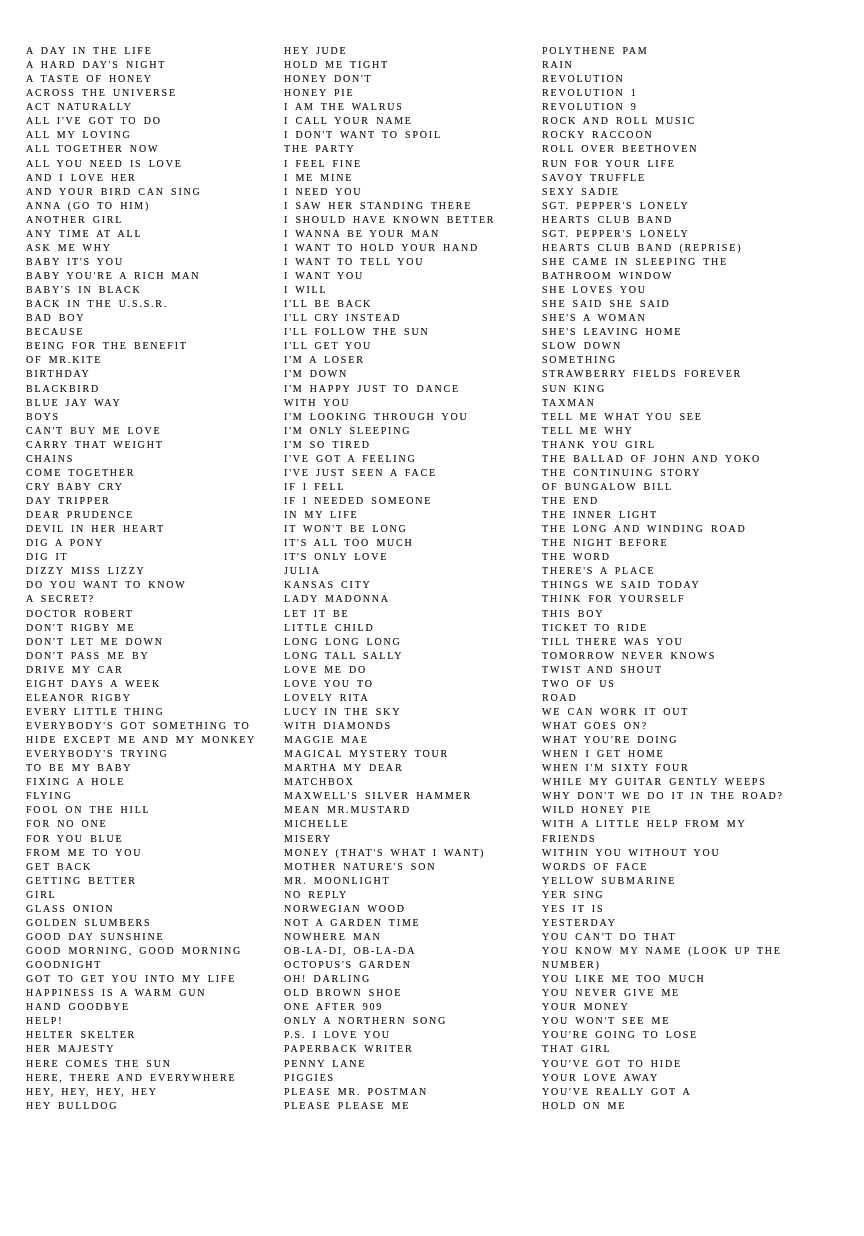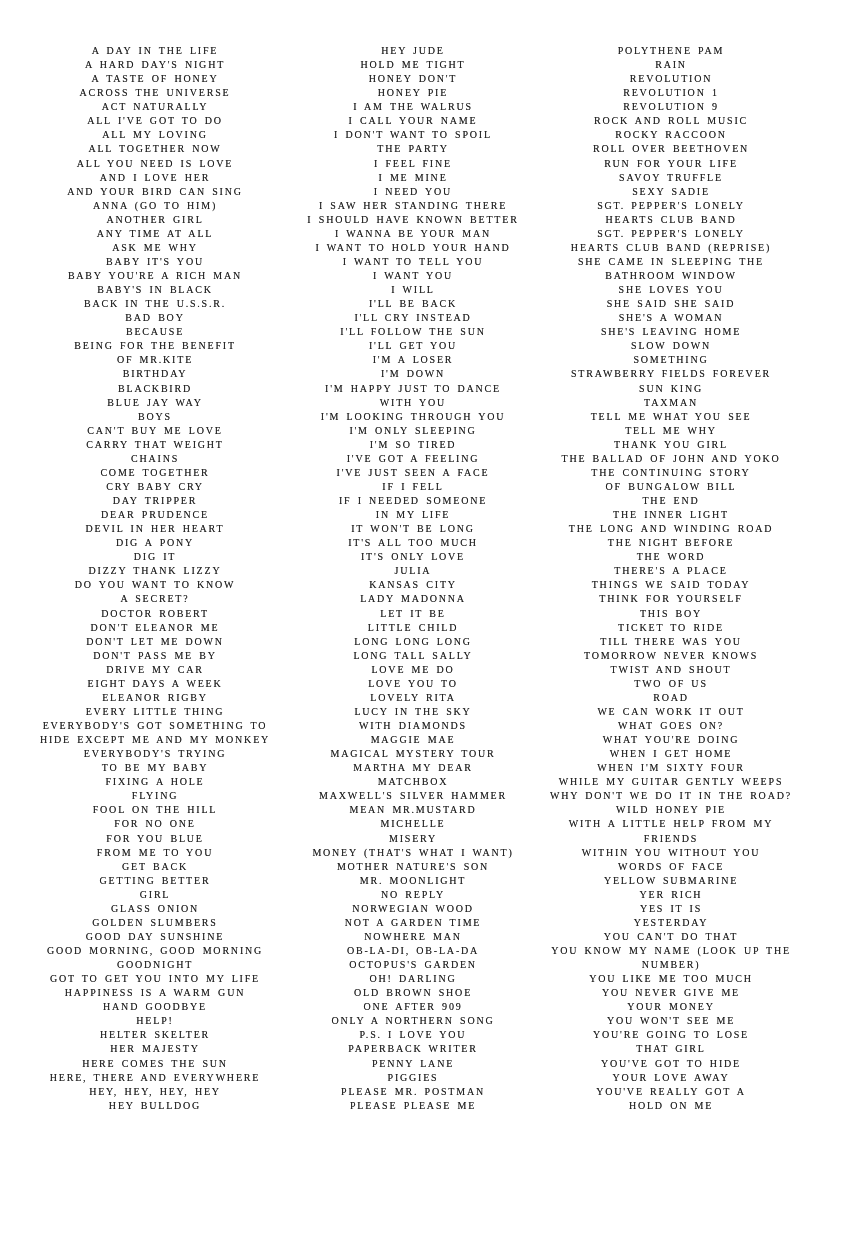--- a/index.html
+++ b/index.html
@@ -16,21 +16,21 @@
   }
   .columns {
     position: absolute;
     left: 26px;
     top: 44px;
     display: flex;
     flex-direction: row;
   }
   .column {
     width: 258px;
-    text-align: center;
+    text-align: left;
   }
   .line {
     font-size: 10px;
     line-height: 14.07px;
     letter-spacing: 1.8px;
     word-spacing: 2px;
     color: #212121;
     white-space: nowrap;
     text-shadow: 0 0 0.4px rgba(33,33,33,0.55);
   }
@@ -71,25 +71,25 @@
         <div class="line">CAN'T BUY ME LOVE</div>
         <div class="line">CARRY THAT WEIGHT</div>
         <div class="line">CHAINS</div>
         <div class="line">COME TOGETHER</div>
         <div class="line">CRY BABY CRY</div>
         <div class="line">DAY TRIPPER</div>
         <div class="line">DEAR PRUDENCE</div>
         <div class="line">DEVIL IN HER HEART</div>
         <div class="line">DIG A PONY</div>
         <div class="line">DIG IT</div>
-        <div class="line">DIZZY THANK LIZZY</div>
+        <div class="line">DIZZY MISS LIZZY</div>
         <div class="line">DO YOU WANT TO KNOW</div>
         <div class="line">A SECRET?</div>
         <div class="line">DOCTOR ROBERT</div>
-        <div class="line">DON'T ELEANOR ME</div>
+        <div class="line">DON'T RIGBY ME</div>
         <div class="line">DON'T LET ME DOWN</div>
         <div class="line">DON'T PASS ME BY</div>
         <div class="line">DRIVE MY CAR</div>
         <div class="line">EIGHT DAYS A WEEK</div>
         <div class="line">ELEANOR RIGBY</div>
         <div class="line">EVERY LITTLE THING</div>
         <div class="line">EVERYBODY'S GOT SOMETHING TO</div>
         <div class="line">HIDE EXCEPT ME AND MY MONKEY</div>
         <div class="line">EVERYBODY'S TRYING</div>
         <div class="line">TO BE MY BABY</div>
@@ -250,21 +250,21 @@
         <div class="line">WHEN I GET HOME</div>
         <div class="line">WHEN I'M SIXTY FOUR</div>
         <div class="line">WHILE MY GUITAR GENTLY WEEPS</div>
         <div class="line">WHY DON'T WE DO IT IN THE ROAD?</div>
         <div class="line">WILD HONEY PIE</div>
         <div class="line">WITH A LITTLE HELP FROM MY</div>
         <div class="line">FRIENDS</div>
         <div class="line">WITHIN YOU WITHOUT YOU</div>
         <div class="line">WORDS OF FACE</div>
         <div class="line">YELLOW SUBMARINE</div>
-        <div class="line">YER RICH</div>
+        <div class="line">YER SING</div>
         <div class="line">YES IT IS</div>
         <div class="line">YESTERDAY</div>
         <div class="line">YOU CAN'T DO THAT</div>
         <div class="line">YOU KNOW MY NAME (LOOK UP THE</div>
         <div class="line">NUMBER)</div>
         <div class="line">YOU LIKE ME TOO MUCH</div>
         <div class="line">YOU NEVER GIVE ME</div>
         <div class="line">YOUR MONEY</div>
         <div class="line">YOU WON'T SEE ME</div>
         <div class="line">YOU'RE GOING TO LOSE</div>

